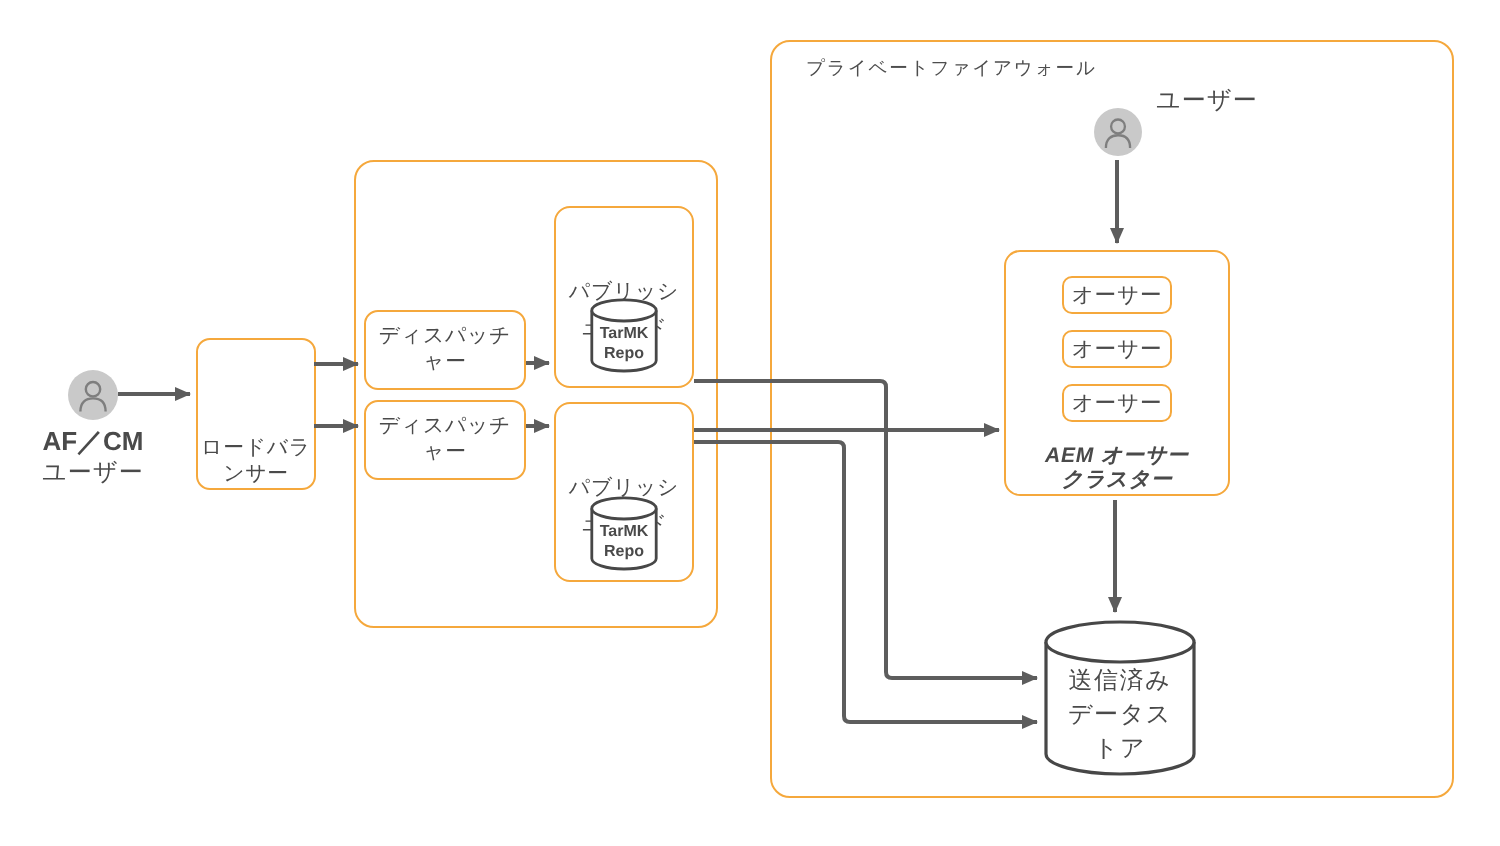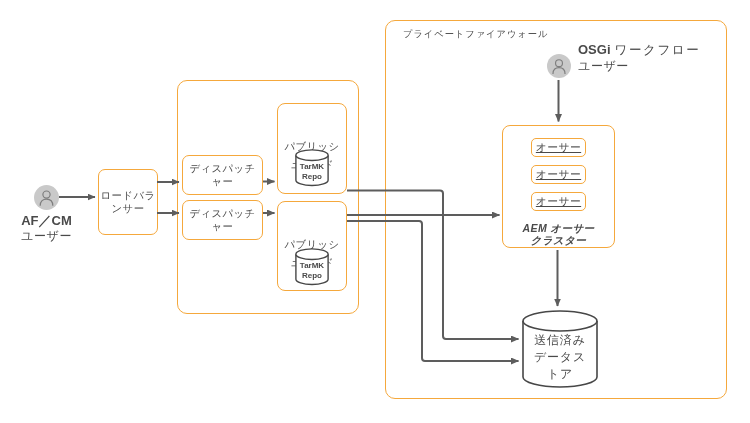--- a/index.html
+++ b/index.html
@@ -22,21 +22,21 @@
   .fw-lbl { position:absolute; left:17px; top:7px; font-size:9.3px; letter-spacing:0.9px; color:#4d4d4d; white-space:nowrap;font-family:Liberation Serif, serif; }
 
   
   .pub { display:block; padding-top:32px; text-align:center; }
   .repo-lbl { position:absolute; left:0; width:100%; text-align:center;
               font-size:8px; font-weight:bold; line-height:9.8px; color:#4a4a4a; }
 
   
   .author-box { position:absolute; left:28px; width:55px; height:19px;
                 background:#fff; border:1.5px solid #f5a83c; border-radius:5px;
-                font-size:10.8px; letter-spacing:0.4px;text-decoration:underline; }
+                font-size:10.8px; letter-spacing:0.4px; }
   .cluster-caption { position:absolute; left:0; top:97px; width:100%; text-align:center;
                      font-weight:bold; font-size:10.5px; line-height:11.6px; letter-spacing:0.4px;font-style:italic; }
 
   
   .user-lbl { position:absolute; color:#4a4a4a; }
   .user-name { font-weight:bold; font-size:13px; line-height:15px; }
   .user-role { font-size:12px; line-height:15px; margin-top:1px; letter-spacing:0.6px; }
   .osgi-rest { font-weight:normal; font-size:12.5px; letter-spacing:1.6px; margin-left:4px; }
 
   
@@ -62,21 +62,21 @@
   <svg class="icon" style="left:34px; top:185px;" width="25" height="25" viewBox="0 0 25 25">
     <circle cx="12.5" cy="12.5" r="12.5" fill="#c9c9c9"></circle>
     <circle cx="12.5" cy="9.6" r="3.6" fill="#c9c9c9" stroke="#7e7e7e" stroke-width="1.2"></circle>
     <path d="M6.2,20.8 C6.2,15.9 9,14.2 12.5,14.2 C16,14.2 18.8,15.9 18.8,20.8" fill="none" stroke="#7e7e7e" stroke-width="1.2"></path>
   </svg>
   <div class="user-lbl ctr" style="left:6px; top:213px; width:81px;">
     <div class="user-name">AF／CM</div>
     <div class="user-role">ユーザー</div>
   </div>
 
-  <div class="obox flexc" style="left:98px; top:169px; width:60px; height:66px; border-radius:7px;">
+  <div class="obox flexc" style="left:98px; top:169px; width:60px; height:76px; border-radius:7px;align-items:flex-end;">
     <span class="node-lbl pre">ロードバラ
 ンサー</span>
   </div>
 
   <div class="obox flexc" style="left:182px; top:155px; width:81px; height:40px; border-radius:7px;">
     <span class="node-lbl pre">ディスパッチ
 ャー</span>
   </div>
   <div class="obox flexc" style="left:182px; top:200px; width:81px; height:40px; border-radius:7px;">
     <span class="node-lbl pre">ディスパッチ
@@ -104,23 +104,20 @@
     <span class="repo-lbl pre" style="top:59px;">TarMK
 Repo</span>
   </div>
 
   <svg class="icon" style="left:547px; top:54px;" width="24" height="24" viewBox="0 0 25 25">
     <circle cx="12.5" cy="12.5" r="12.5" fill="#c9c9c9"></circle>
     <circle cx="12.5" cy="9.6" r="3.6" fill="#c9c9c9" stroke="#7e7e7e" stroke-width="1.2"></circle>
     <path d="M6.2,20.8 C6.2,15.9 9,14.2 12.5,14.2 C16,14.2 18.8,15.9 18.8,20.8" fill="none" stroke="#7e7e7e" stroke-width="1.2"></path>
   </svg>
   <div class="user-lbl" style="left:578px; top:42px; width:130px;">
-    <div class="user-name">
-      <span>OSGi</span><span class="osgi-rest">ワークフロー</span>
-    </div>
     <div class="user-role">ユーザー</div>
   </div>
 
   <div class="obox" style="left:502px; top:125px; width:113px; height:123px;">
     <div class="author-box flexc" style="top:12px;">
       <span>オーサー</span>
     </div>
     <div class="author-box flexc" style="top:39px;">
       <span>オーサー</span>
     </div>

